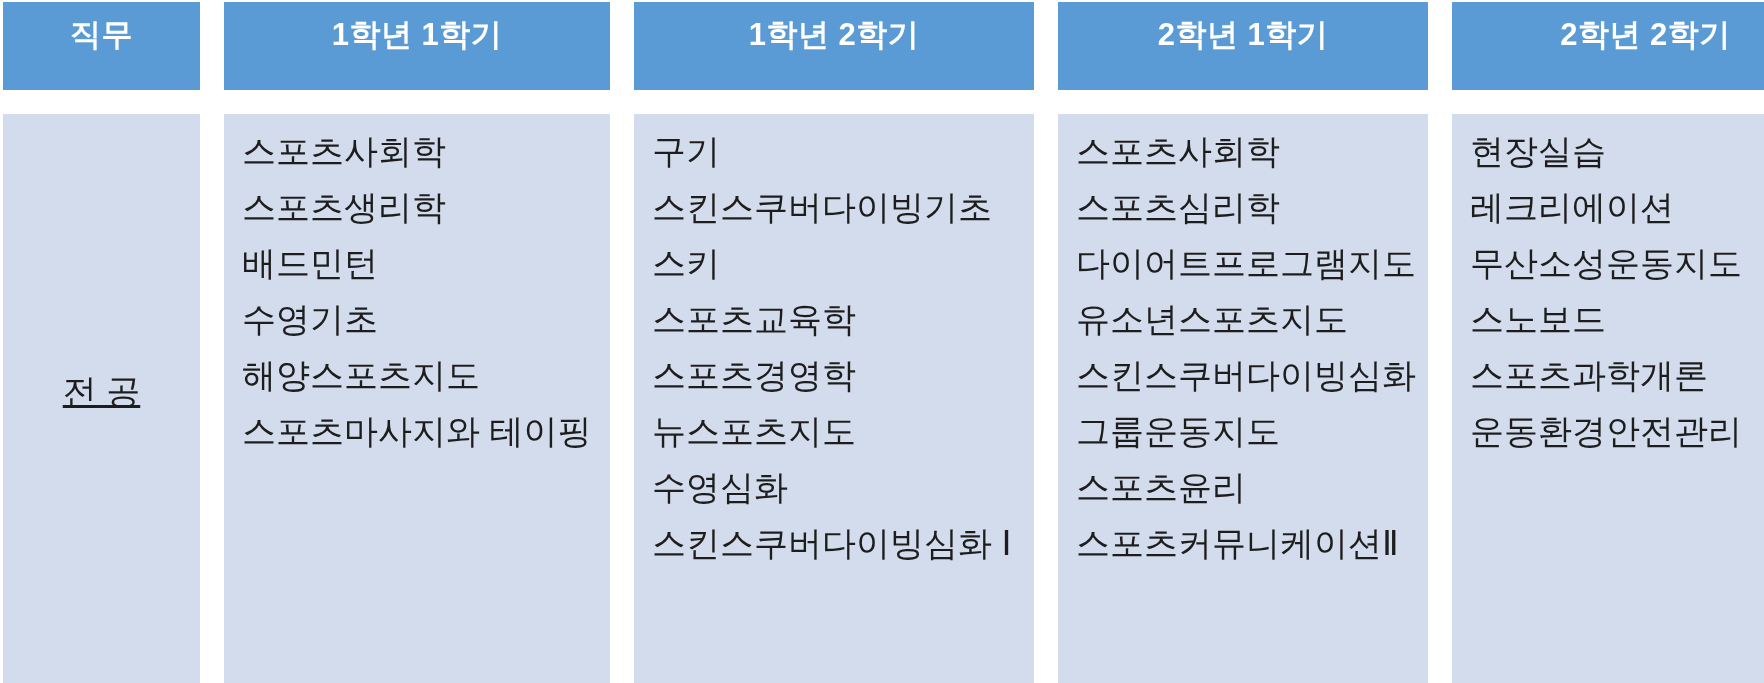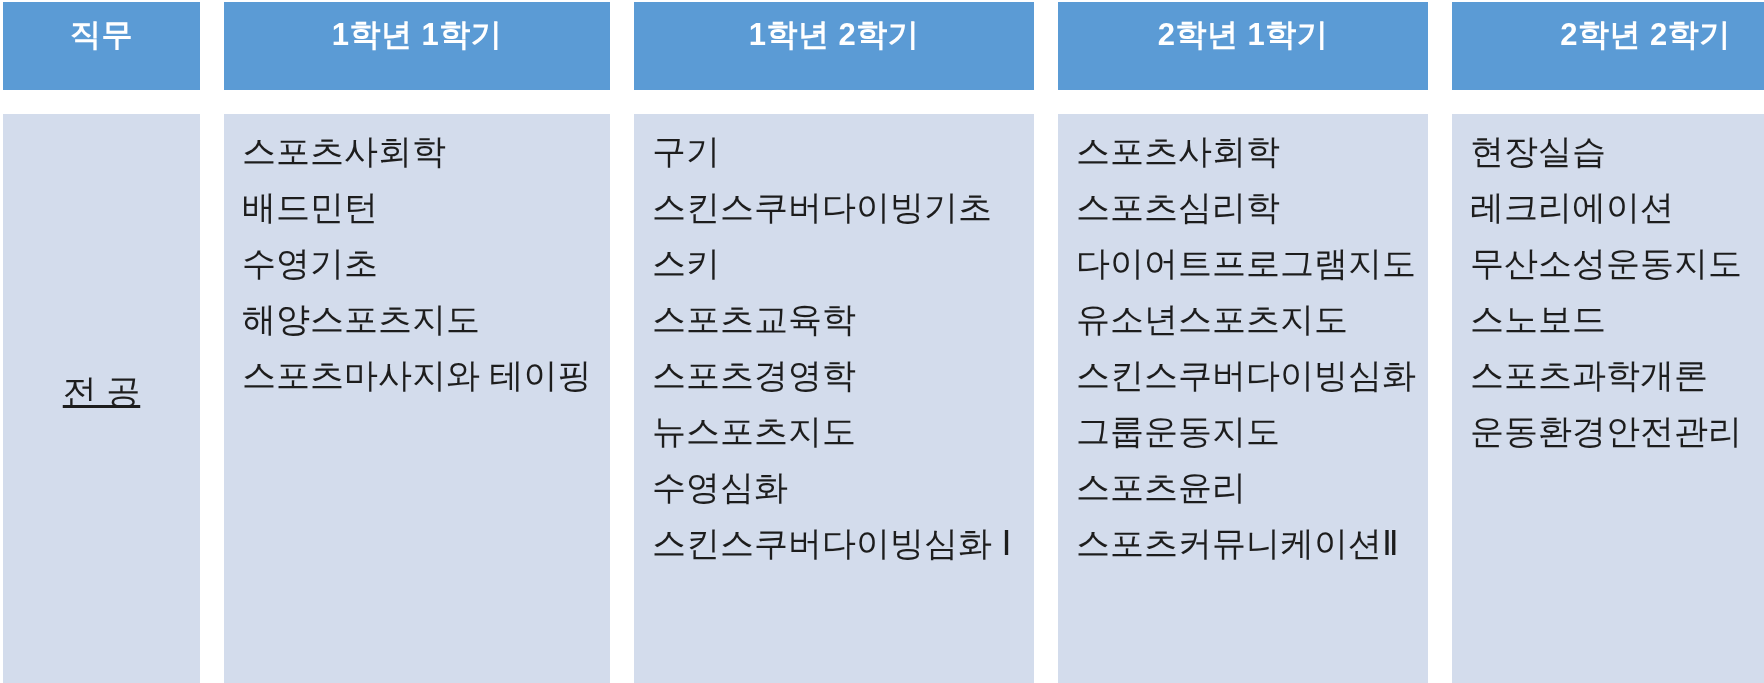--- a/index.html
+++ b/index.html
@@ -62,20 +62,21 @@
   <div class="hcell">직무</div>
   <div class="hcell">1학년 1학기</div>
   <div class="hcell">1학년 2학기</div>
   <div class="hcell">2학년 1학기</div>
   <div class="hcell">2학년 2학기</div>
 
   <div class="bcell label-cell">전 공</div>
 
   <div class="bcell course-list">
     <div class="course">스포츠사회학</div>
+    <div class="course">스포츠생리학</div>
     <div class="course">배드민턴</div>
     <div class="course">수영기초</div>
     <div class="course">해양스포츠지도</div>
     <div class="course">스포츠마사지와 테이핑</div>
   </div>
 
   <div class="bcell course-list">
     <div class="course">구기</div>
     <div class="course">스킨스쿠버다이빙기초</div>
     <div class="course">스키</div>

